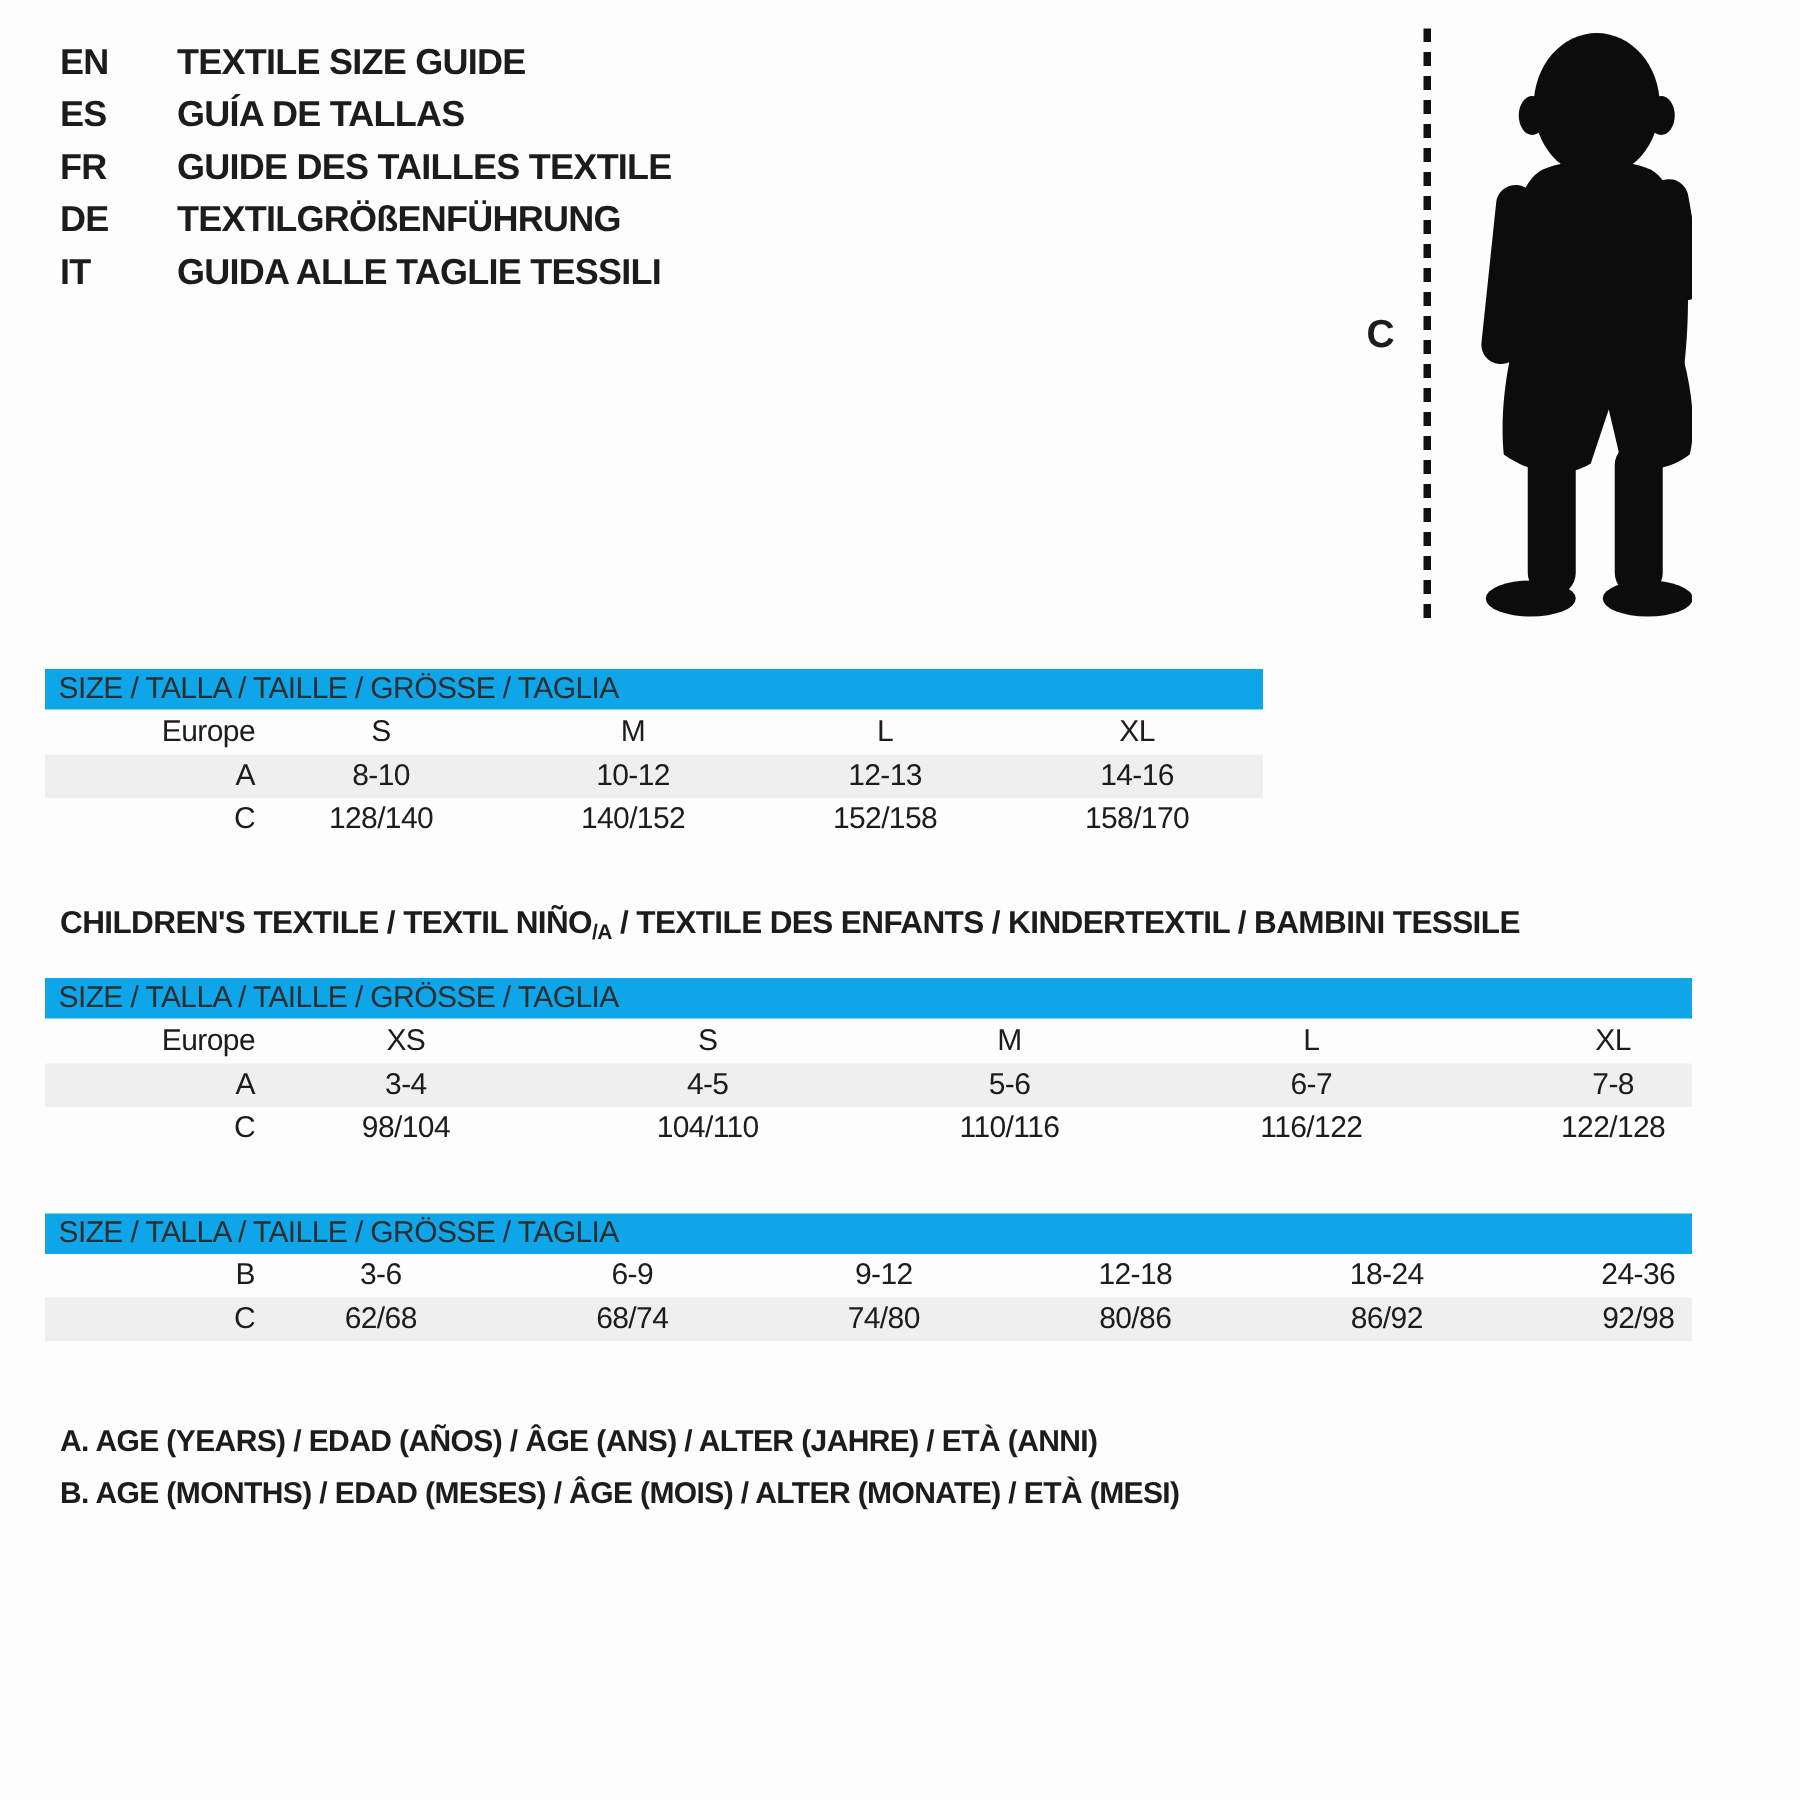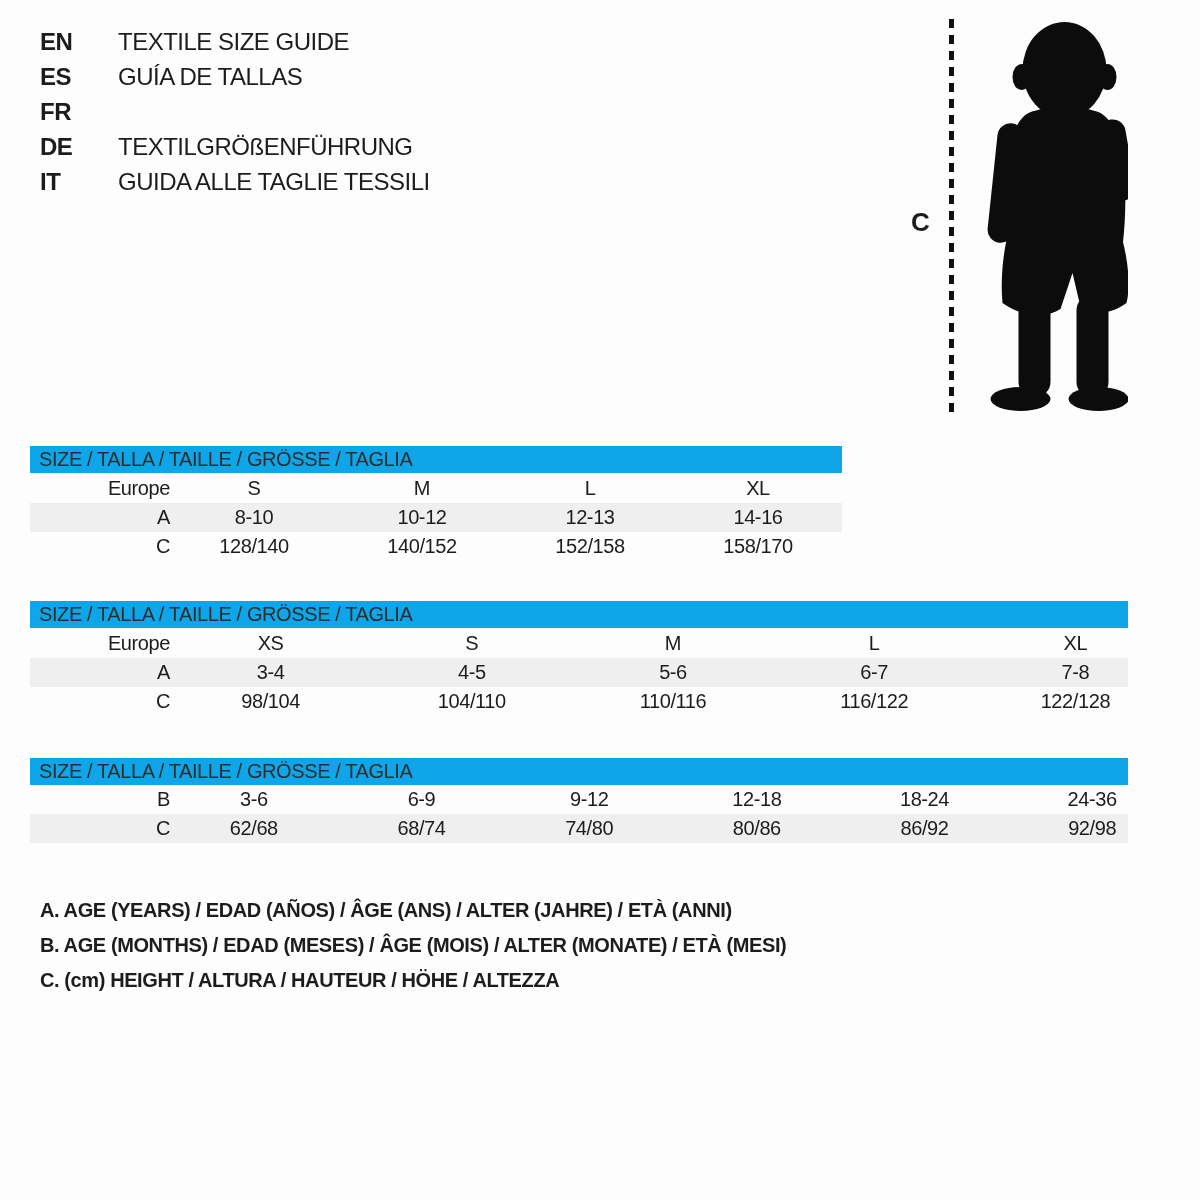--- a/index.html
+++ b/index.html
@@ -15,21 +15,21 @@
 
   
   .hdr { position: relative; height: 430px; }
   .lang-list { padding: 24px 0 0 40px; }
   .lang-row { display: flex; line-height: 35px; }
   .lang-code {
     width: 78px; font-size: 24px; font-weight: 700;
     letter-spacing: -0.5px; font-stretch: condensed;
   }
   .lang-label {
-    font-size: 24px; font-weight: 400;
+    font-size: 24px; font-weight: 700;
     letter-spacing: -0.5px; font-stretch: condensed;
   }
 
   .figure { position: absolute; left: 905px; top: 15px; width: 265px; height: 405px; }
   .measure-label {
     position: absolute; left: 6px; top: 192px;
     font-size: 26px; font-weight: 700; font-stretch: condensed;
   }
   .dash-line {
     position: absolute; left: 44px; top: 4px; width: 5px; height: 398px;
@@ -81,20 +81,21 @@
       <div class="lang-row">
         <span class="lang-code">EN</span>
         <span class="lang-label">TEXTILE SIZE GUIDE</span>
       </div>
       <div class="lang-row">
         <span class="lang-code">ES</span>
         <span class="lang-label">GUÍA DE TALLAS</span>
       </div>
       <div class="lang-row">
         <span class="lang-code">FR</span>
+        <span class="lang-label">GUIDE DES TAILLES TEXTILE</span>
       </div>
       <div class="lang-row">
         <span class="lang-code">DE</span>
         <span class="lang-label">TEXTILGRÖßENFÜHRUNG</span>
       </div>
       <div class="lang-row">
         <span class="lang-code">IT</span>
         <span class="lang-label">GUIDA ALLE TAGLIE TESSILI</span>
       </div>
     </div>
@@ -138,20 +139,21 @@
     <div class="trow">
       <div class="cell label">C</div>
       <div class="cell">128/140</div>
       <div class="cell">140/152</div>
       <div class="cell">152/158</div>
       <div class="cell">158/170</div>
     </div>
   </section>
 
   <section class="tbl-section t2">
+    <h2 class="tbl-title"><span>CHILDREN'S TEXTILE / TEXTIL NIÑO</span><span class="sub">/A</span><span> / TEXTILE DES ENFANTS / KINDERTEXTIL / BAMBINI TESSILE</span></h2>
     <div class="size-bar">SIZE / TALLA / TAILLE / GRÖSSE / TAGLIA</div>
     <div class="trow" style="height:30px;">
       <div class="cell label">Europe</div>
       <div class="cell">XS</div>
       <div class="cell">S</div>
       <div class="cell">M</div>
       <div class="cell">L</div>
       <div class="cell">XL</div>
     </div>
     <div class="trow shaded">
@@ -190,16 +192,15 @@
       <div class="cell">74/80</div>
       <div class="cell">80/86</div>
       <div class="cell">86/92</div>
       <div class="cell">92/98</div>
     </div>
   </section>
 
   <footer class="legend">
     <div class="legend-line">A. AGE (YEARS) / EDAD (AÑOS) / ÂGE (ANS) / ALTER (JAHRE) / ETÀ (ANNI)</div>
     <div class="legend-line">B. AGE (MONTHS) / EDAD (MESES) / ÂGE (MOIS) / ALTER (MONATE) / ETÀ (MESI)</div>
-    <div class="legend-line">C. (cm) HEIGHT / ALTURA / HAUTEUR / HÖHE / ALTEZZA</div>
   </footer>
 
 </div>
 
 </body></html>

